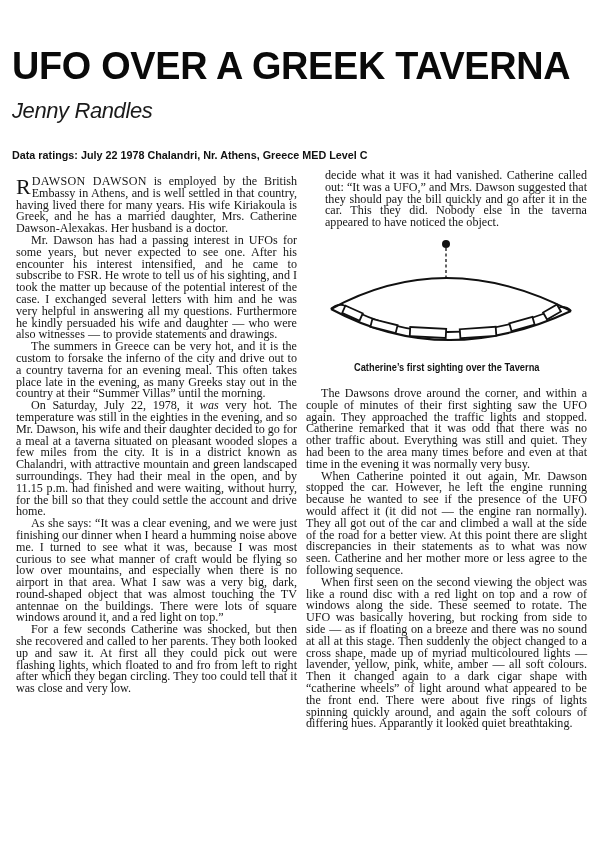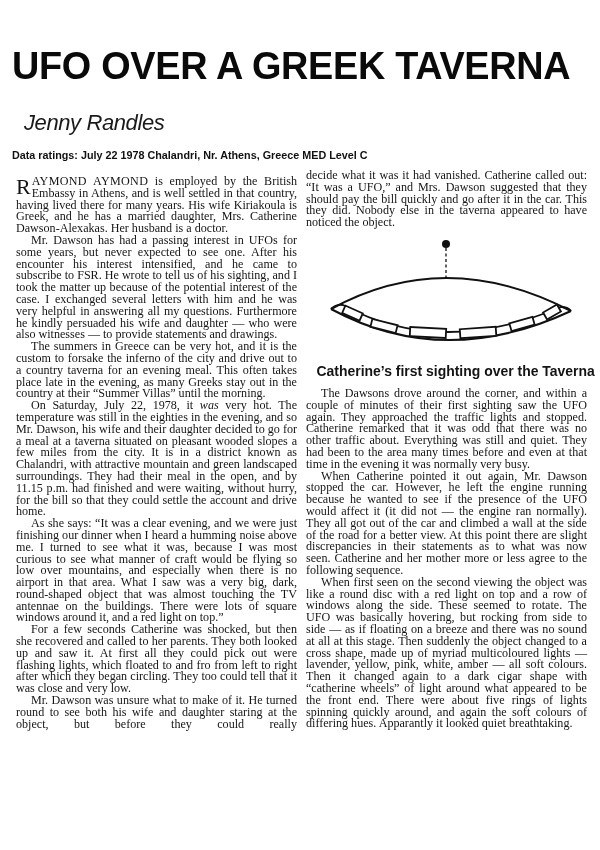--- a/index.html
+++ b/index.html
@@ -4,71 +4,70 @@
 <style>
   html, body { margin:0; padding:0; background:#ffffff; }
   body { width:600px; height:850px; position:relative; overflow:hidden; color:#141414; }
   .title {
     position:absolute; left:12px; top:44px; margin:0;
     font-family:"Liberation Sans", sans-serif; font-weight:bold;
     font-size:39px; letter-spacing:-0.3px; line-height:44px; color:#0a0a0a;
     transform:scaleX(0.97); transform-origin:left top; white-space:nowrap;
   }
   .author {
-    position:absolute; left:12px; top:98px; margin:12px;
+    position:absolute; left:12px; top:98px; margin:0;
     font-family:"Liberation Sans", sans-serif; font-style:italic; font-weight:normal;
     font-size:22px; letter-spacing:-0.4px; color:#1a1a1a; white-space:nowrap;
   }
   .ratings {
     position:absolute; left:12px; top:148px; margin:0;
     font-family:"Liberation Sans", sans-serif; font-weight:bold;
     font-size:11.6px; color:#111; white-space:nowrap;
     transform:scaleX(0.93); transform-origin:left top;
   }
   .col {
     position:absolute; width:281px;
     font-family:"Liberation Serif", serif; font-size:12.1px; line-height:11.8px;
     text-align:justify; hyphens:none; color:#151515;
   }
   .col-left { left:16px; top:176px; }
   .col-right-top { left:306px; top:170px; }
   .col-right-bottom { left:306px; top:388px; }
   .col p { margin:0; text-indent:15px; }
-  .col p.noindent { text-indent:0; }
+  .col p.noindent { text-indent:0;margin-left:19px; }
   .dropcap-para { text-indent:0 !important; }
   .dropcap {
     float:left; font-size:22px; line-height:18px; margin:2px 1px 0 0; font-family:"Liberation Serif", serif;
   }
   .smallcaps { font-variant:small-caps; letter-spacing:0.3px; }
   .figure {
     position:absolute; left:306px; top:238px; width:281px; height:140px;
   }
   .figure svg { position:absolute; left:0; top:0; }
   .caption {
     position:absolute; left:0; width:281px; top:124px; text-align:center;
-    font-family:"Liberation Sans", sans-serif; font-weight:bold; font-size:15px; color:#141414;
+    font-family:"Liberation Sans", sans-serif; font-weight:bold; font-size:10px; color:#141414;
     white-space:nowrap;
   }
   .caption span { display:inline-block; transform:scaleX(0.93); }
 </style>
 </head>
 <body>
 
 <h1 class="title">UFO OVER A GREEK TAVERNA</h1>
 <div class="author">Jenny Randles</div>
 <div class="ratings">Data ratings: July 22 1978 Chalandri, Nr. Athens, Greece MED Level C</div>
 
 <div class="col col-left">
-  <p class="dropcap-para"><span class="dropcap">R</span><span class="smallcaps">AYMOND AYMOND</span><span> is employed by the British Embassy in Athens, and is well settled in that country, having lived there for many years. His wife Kiriakoula is Greek, and he has a married daughter, Mrs. Catherine Dawson-Alexakas. Her husband is a doctor.</span></p>
+  <p class="dropcap-para"><span class="dropcap">R</span><span class="smallcaps">DAWSON DAWSON</span><span> is employed by the British Embassy in Athens, and is well settled in that country, having lived there for many years. His wife Kiriakoula is Greek, and he has a married daughter, Mrs. Catherine Dawson-Alexakas. Her husband is a doctor.</span></p>
   <p>Mr. Dawson has had a passing interest in UFOs for some years, but never expected to see one. After his encounter his interest intensified, and he came to subscribe to FSR. He wrote to tell us of his sighting, and I took the matter up because of the potential interest of the case. I exchanged several letters with him and he was very helpful in answering all my questions. Furthermore he kindly persuaded his wife and daughter — who were also witnesses — to provide statements and drawings.</p>
   <p>The summers in Greece can be very hot, and it is the custom to forsake the inferno of the city and drive out to a country taverna for an evening meal. This often takes place late in the evening, as many Greeks stay out in the country at their “Summer Villas” until the morning.</p>
   <p><span>On Saturday, July 22, 1978, it </span><em>was</em><span> very hot. The temperature was still in the eighties in the evening, and so Mr. Dawson, his wife and their daughter decided to go for a meal at a taverna situated on pleasant wooded slopes a few miles from the city. It is in a district known as Chalandri, with attractive mountain and green landscaped surroundings. They had their meal in the open, and by 11.15 p.m. had finished and were waiting, without hurry, for the bill so that they could settle the account and drive home.</span></p>
   <p>As she says: “It was a clear evening, and we were just finishing our dinner when I heard a humming noise above me. I turned to see what it was, because I was most curious to see what manner of craft would be flying so low over mountains, and especially when there is no airport in that area. What I saw was a very big, dark, round-shaped object that was almost touching the TV antennae on the buildings. There were lots of square windows around it, and a red light on top.”</p>
   <p>For a few seconds Catherine was shocked, but then she recovered and called to her parents. They both looked up and saw it. At first all they could pick out were flashing lights, which floated to and fro from left to right after which they began circling. They too could tell that it was close and very low.</p>
-  <p style="text-align-last:justify;">Mr. Dawson was unsure what to make of it. He turned round to see both his wife and daughter staring at the object, but before they could really</p>
 </div>
 
 <div class="col col-right-top">
   <p class="noindent">decide what it was it had vanished. Catherine called out: “It was a UFO,” and Mrs. Dawson suggested that they should pay the bill quickly and go after it in the car. This they did. Nobody else in the taverna appeared to have noticed the object.</p>
 </div>
 
 <div class="figure">
   <svg width="281" height="120" viewBox="0 0 281 120">
     <circle cx="140" cy="6" r="4" fill="#111"></circle>
     <line x1="140" y1="10" x2="140" y2="42" stroke="#111" stroke-width="1.3" stroke-dasharray="3,2.5"></line>

